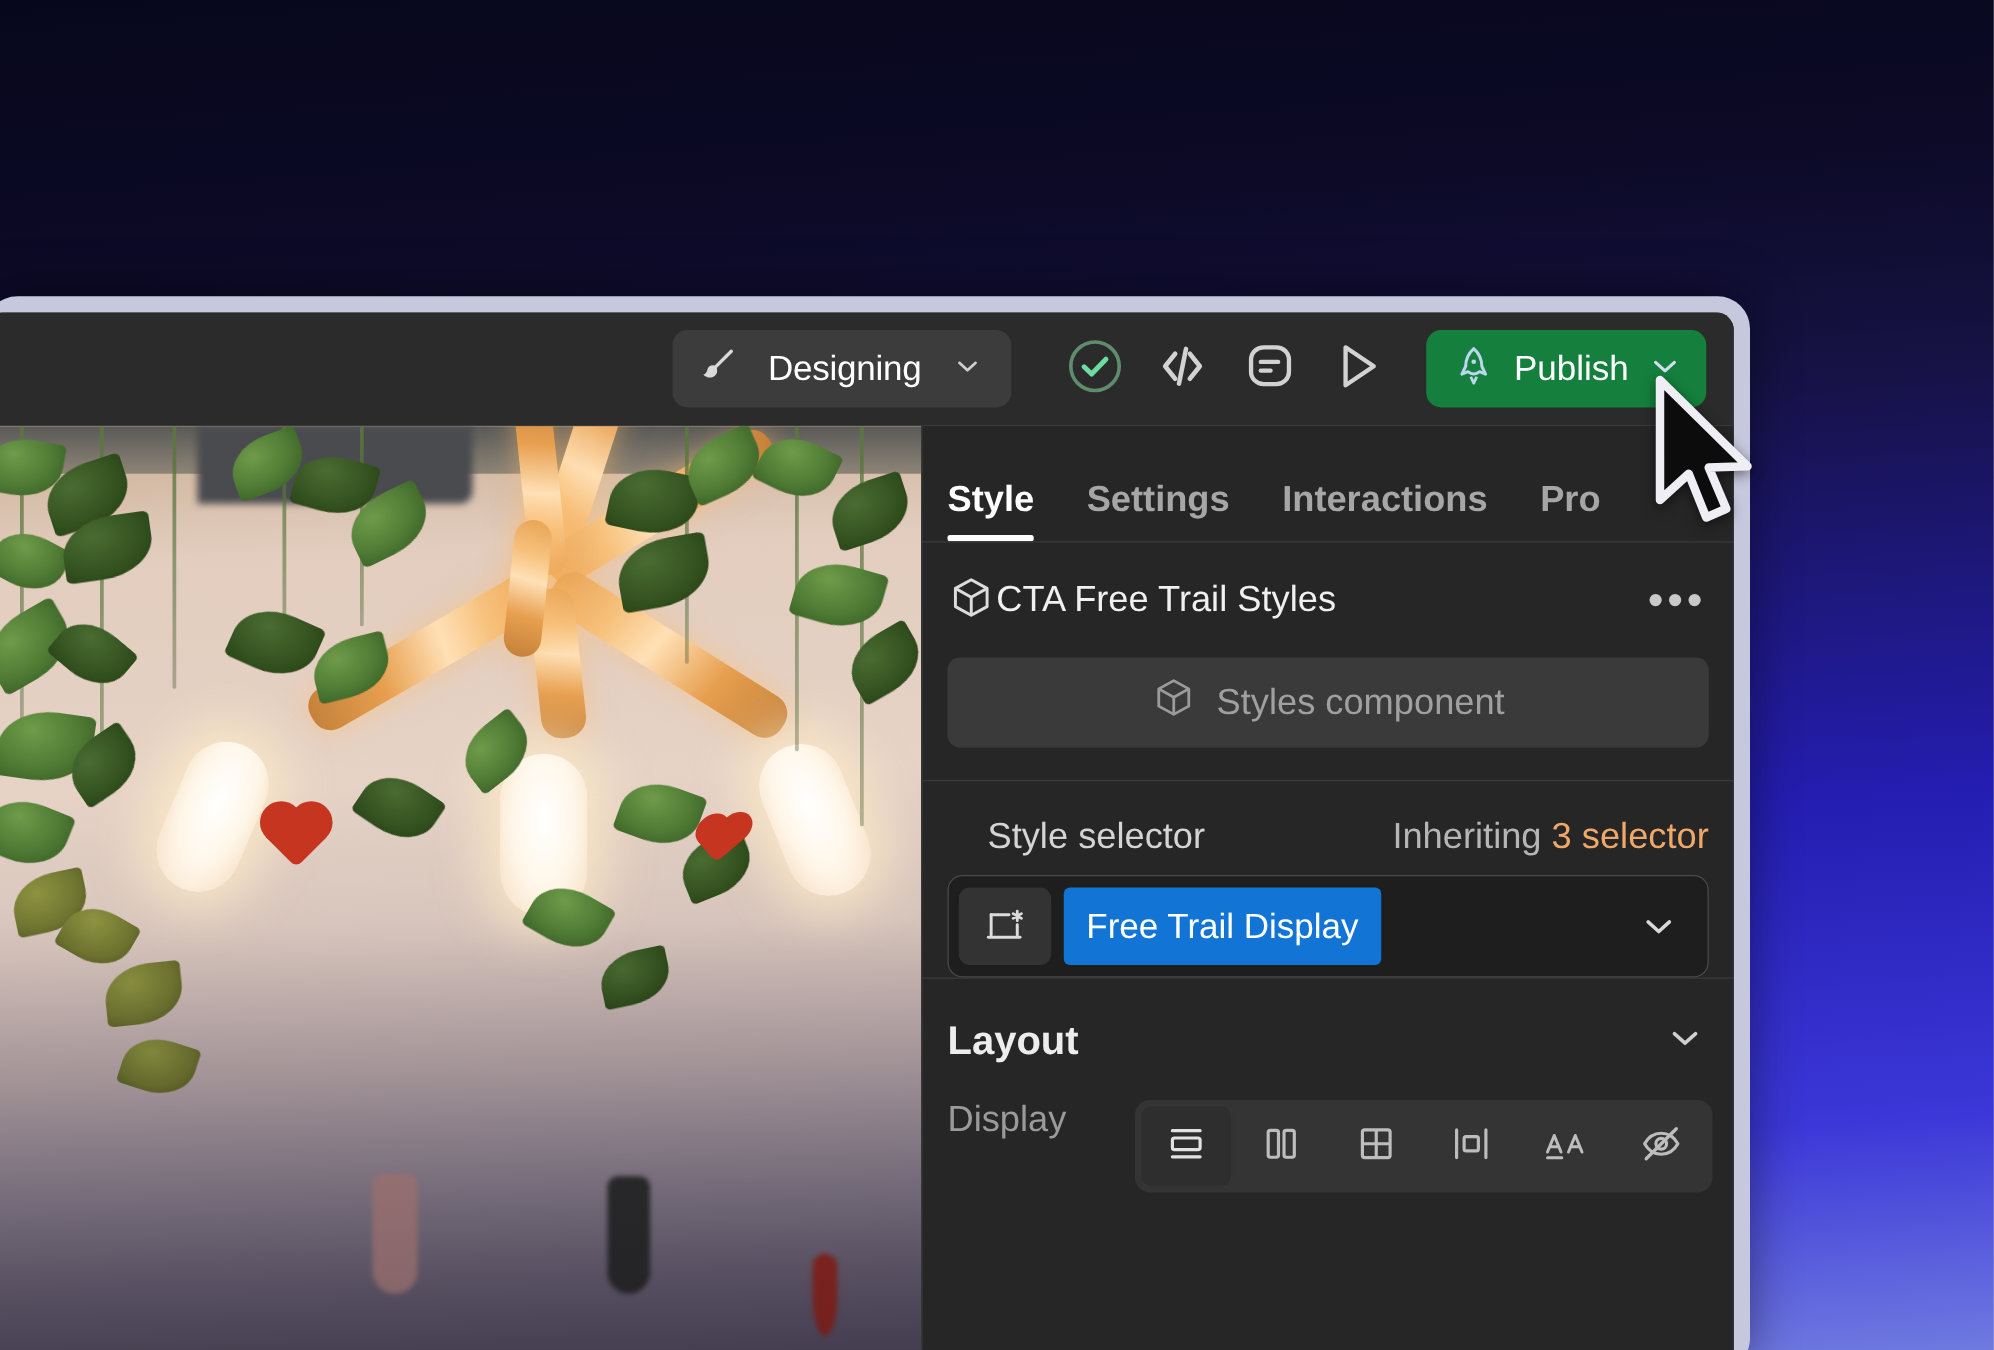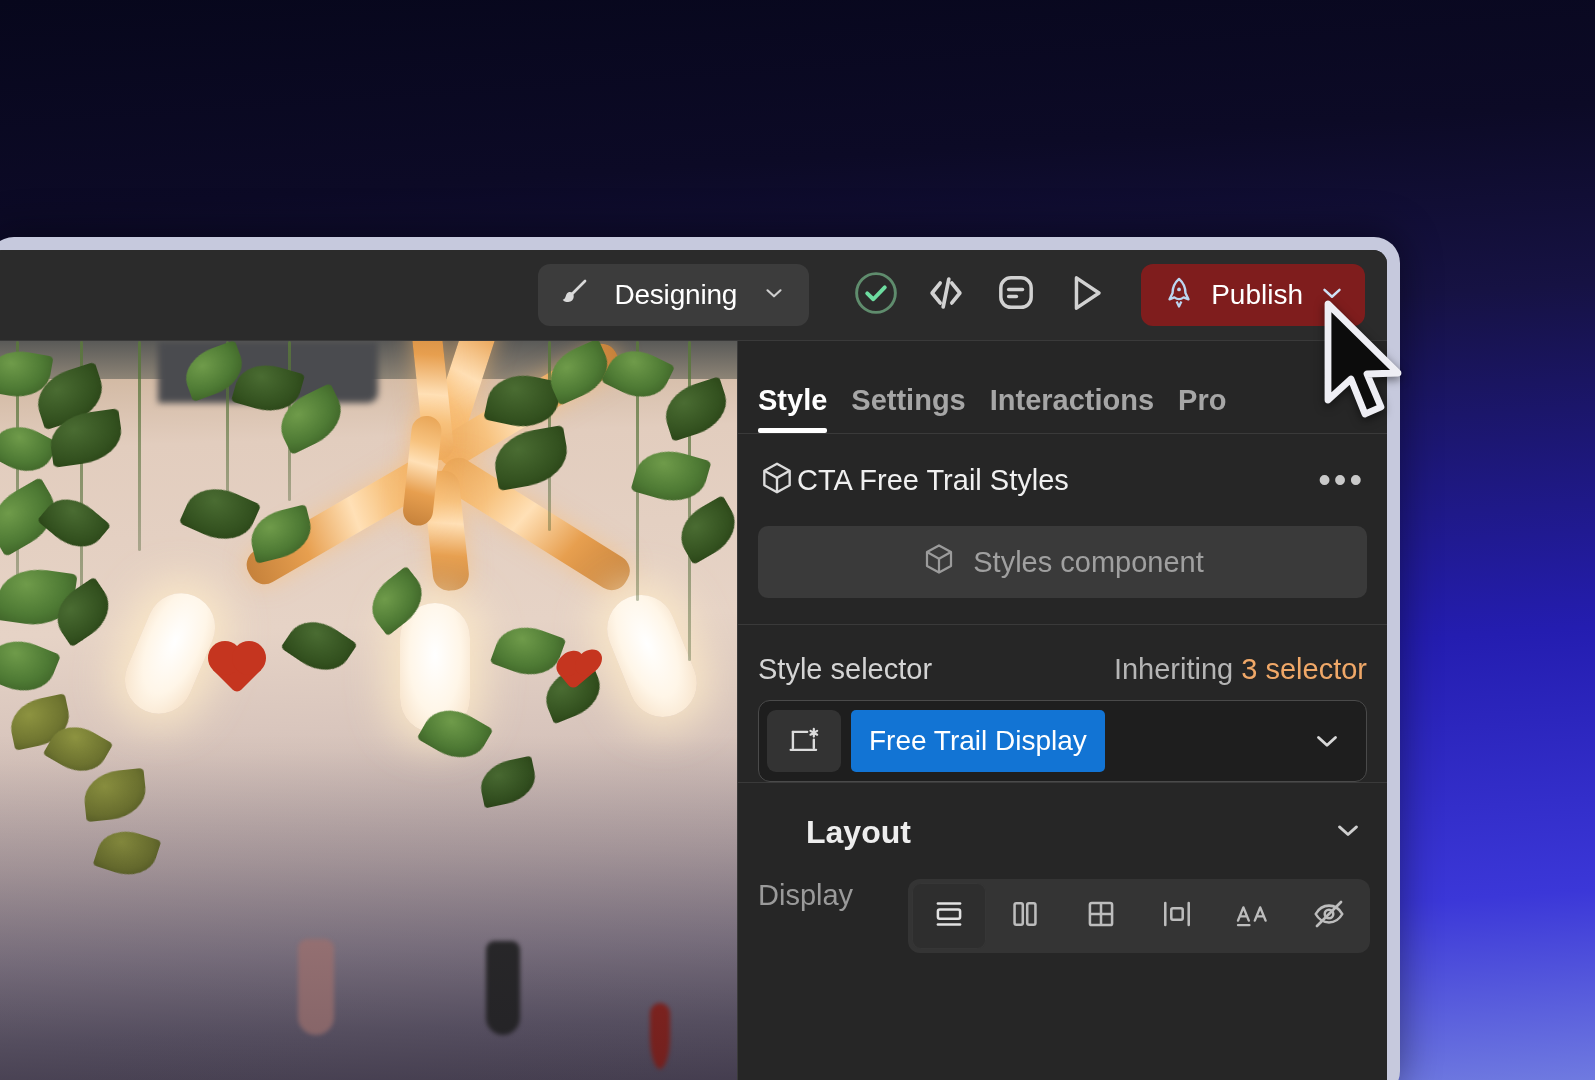--- a/index.html
+++ b/index.html
@@ -59,21 +59,21 @@
     border-radius: 10px;
   }
   .share-btn {
     display: flex; align-items: center; gap: 16px;
     background: #3c3c3c; height: 62px; border-radius: 12px;
     padding: 0 26px 0 22px; margin-left: 22px;
   }
   .share-btn .label { color: #fff; font-size: 28px; }
   .publish-btn {
     display: flex; align-items: center; gap: 14px;
-    background: #7f1d1d; height: 62px; border-radius: 12px;
+    background: #15803d; height: 62px; border-radius: 12px;
     padding: 0 18px 0 20px; margin-left: 20px;
   }
   .publish-btn .label { color: #fff; font-size: 28px; }
 
   
   .content { display: flex; height: calc(100% - 92px); }
 
   
   .canvas {
     width: 749px; position: relative; overflow: hidden;
@@ -136,21 +136,21 @@
     position:absolute; inset:0;
     background: linear-gradient(180deg, rgba(0,0,0,0) 52%, rgba(12,8,20,0.30) 100%);
   }
 
   
   .panel {
     flex: 1; background: #262626; position: relative;
     border-left: 1px solid #3a3a3a;
   }
   .tabs {
-    display: flex; align-items: flex-end; gap: 24px;
+    display: flex; align-items: flex-end; gap: 42px;
     padding: 0 0 0 20px; height: 93px;
     border-bottom: 1px solid #3a3a3a;
     overflow: hidden;
   }
   .tab {
     font-size: 29px; color: #a6a6a6; padding-bottom: 16px;
     position: relative; white-space: nowrap;
   }
   .tab.active { color: #fff; font-weight: bold; }
   .tab.active:after {
@@ -169,21 +169,21 @@
     height: 72px; border-radius: 10px; background: #3a3a3a;
     display: flex; align-items: center; justify-content: center; gap: 16px;
     color: #a0a0a0; font-size: 29px;
   }
   .divider { height: 1px; background: #3a3a3a; }
 
   .sel-head {
     display:flex; align-items:center; justify-content: space-between;
     padding: 28px 20px 14px 20px;
   }
-  .sel-label { color:#d4d4d4; font-size: 29px; }
+  .sel-label { color:#d4d4d4; font-size: 29px; margin-left: 32px; }
   .sel-inherit { font-size: 29px; color:#b5b5b5; white-space: nowrap; }
   .sel-inherit .accent { color:#f0a868; }
   .sel-field {
     margin: 0 20px; height: 82px; border-radius: 12px;
     border: 1px solid #4a4a4a; background: #1e1e1e;
     display:flex; align-items:center; padding: 0 0 0 8px; gap: 10px;
   }
   .sel-icon-box {
     width: 74px; height: 62px; border-radius: 9px; background: #333333;
     display:flex; align-items:center; justify-content:center;
@@ -193,21 +193,21 @@
     height: 62px; display:flex; align-items:center; padding: 0 18px;
     border-radius: 5px;
   }
   .sel-caret { margin-left:auto; padding-right: 22px; display:flex; align-items:center;}
   .sel-note { color:#9a9a9a; font-size: 28px; padding: 22px 20px 24px 20px; }
 
   .layout-head {
     display:flex; align-items:center; justify-content: space-between;
     padding: 30px 22px 28px 20px;
   }
-  .layout-title { color:#ededed; font-size: 32px; font-weight: bold; margin-left: 48px; }
+  .layout-title { color:#ededed; font-size: 32px; font-weight: bold; }
 
   .display-row { display:flex; align-items:flex-start; padding: 0 0 0 20px; }
   .display-label { color:#9a9a9a; font-size: 29px; width: 150px; }
   .seg {
     display:flex; align-items:center; background: rgba(255,255,255,0.065);
     border-radius: 12px; padding: 4px; gap: 2px;
   }
   .seg-item {
     width: 74px; height: 66px; border-radius: 9px;
     display:flex; align-items:center; justify-content:center;

